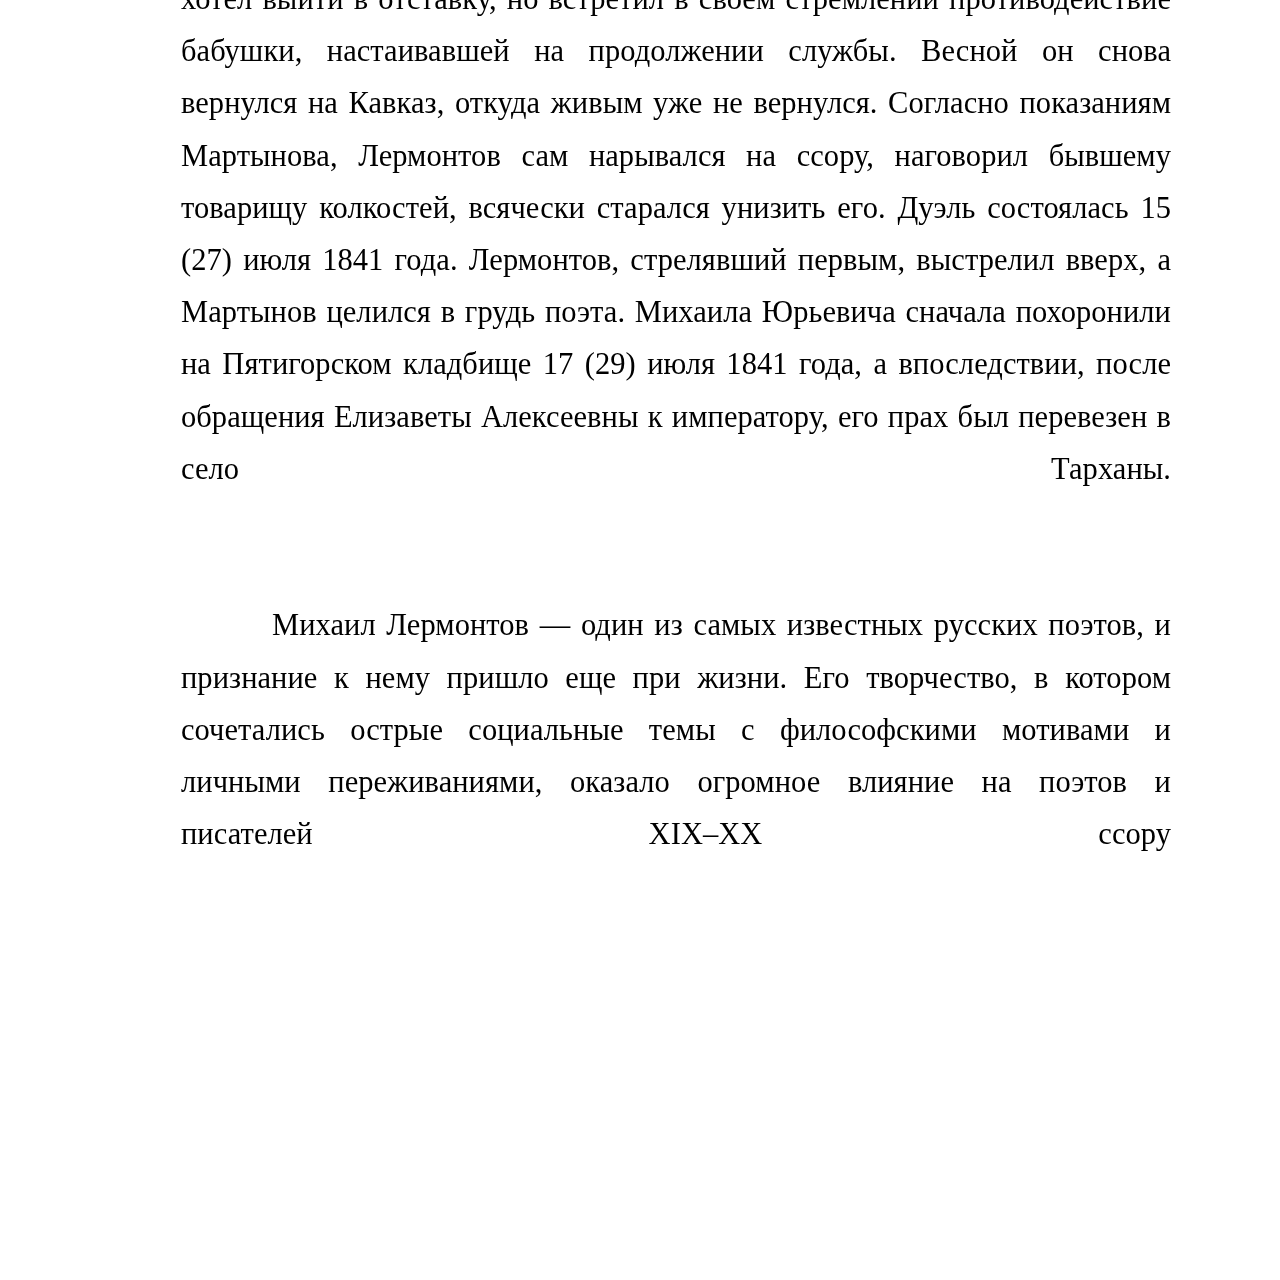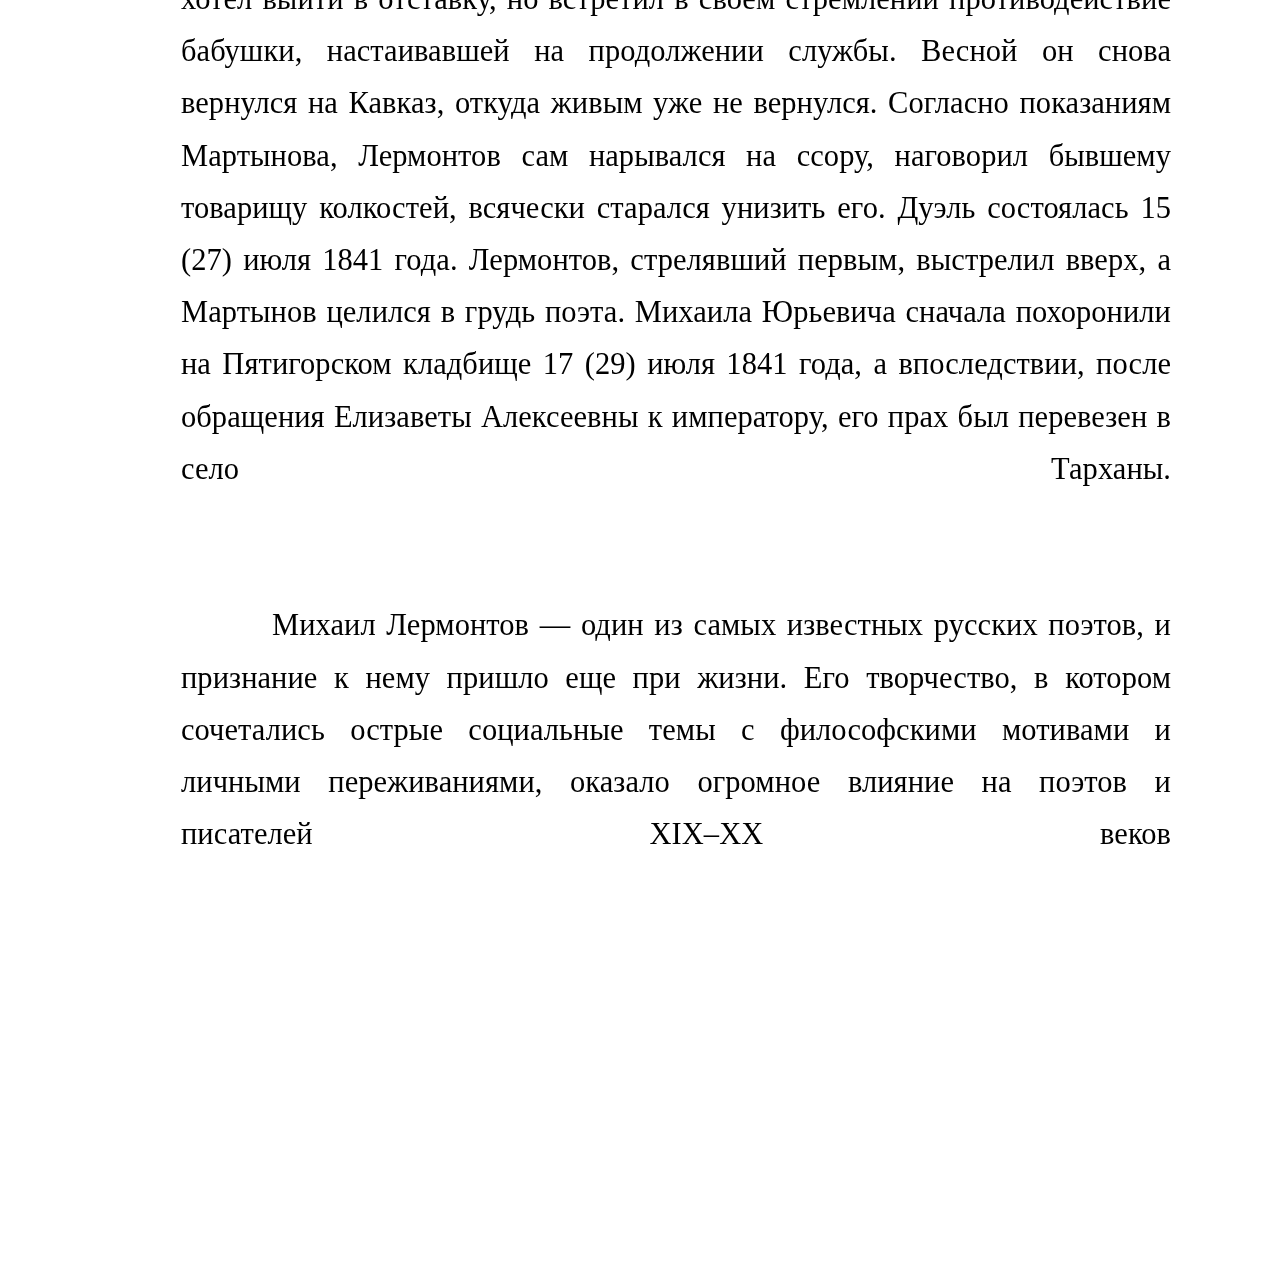--- a/index.html
+++ b/index.html
@@ -50,15 +50,15 @@
     display: inline-block;
     width: 100%;
   }
 </style>
 </head>
 <body>
 
 <div class="page">
   <div class="doc-body">
     <p class="para">хотел выйти в отставку, но встретил в своем стремлении противодействие бабушки, настаивавшей на продолжении службы. Весной он снова вернулся на Кавказ, откуда живым уже не вернулся. Согласно показаниям Мартынова, Лермонтов сам нарывался на ссору, наговорил бывшему товарищу колкостей, всячески старался унизить его. Дуэль состоялась 15 (27) июля 1841 года. Лермонтов, стрелявший первым, выстрелил вверх, а Мартынов целился в грудь поэта. Михаила Юрьевича сначала похоронили на Пятигорском кладбище 17 (29) июля 1841 года, а впоследствии, после обращения Елизаветы Алексеевны к императору, его прах был перевезен в село Тарханы.</p>
-    <p class="para indented">Михаил Лермонтов — один из самых известных русских поэтов, и признание к нему пришло еще при жизни. Его творчество, в котором сочетались острые социальные темы с философскими мотивами и личными переживаниями, оказало огромное влияние на поэтов и писателей XIX–XX веков</p>
+    <p class="para indented">Михаил Лермонтов — один из самых известных русских поэтов, и признание к нему пришло еще при жизни. Его творчество, в котором сочетались острые социальные темы с философскими мотивами и личными переживаниями, оказало огромное влияние на поэтов и писателей XIX–XX ссору</p>
   </div>
 </div>
 
 </body></html>

